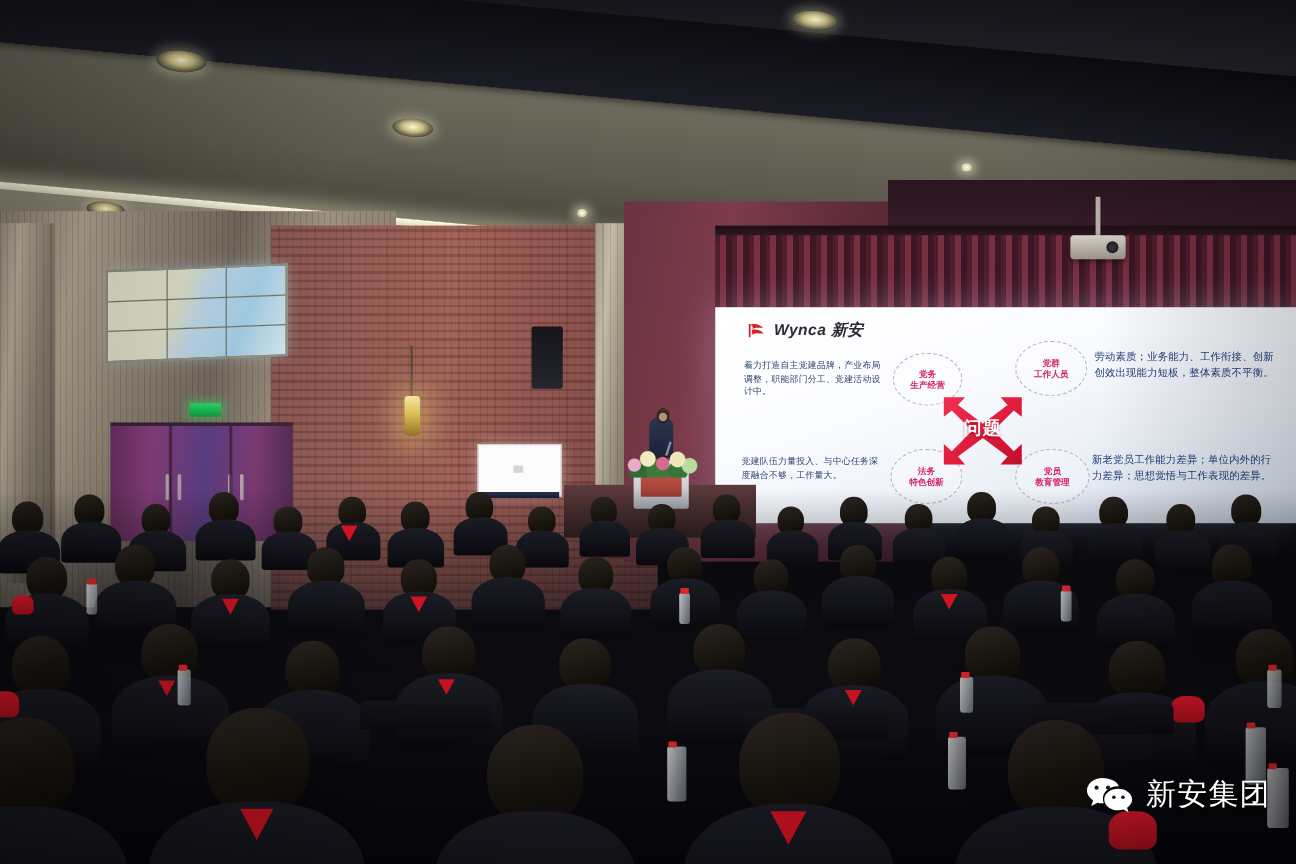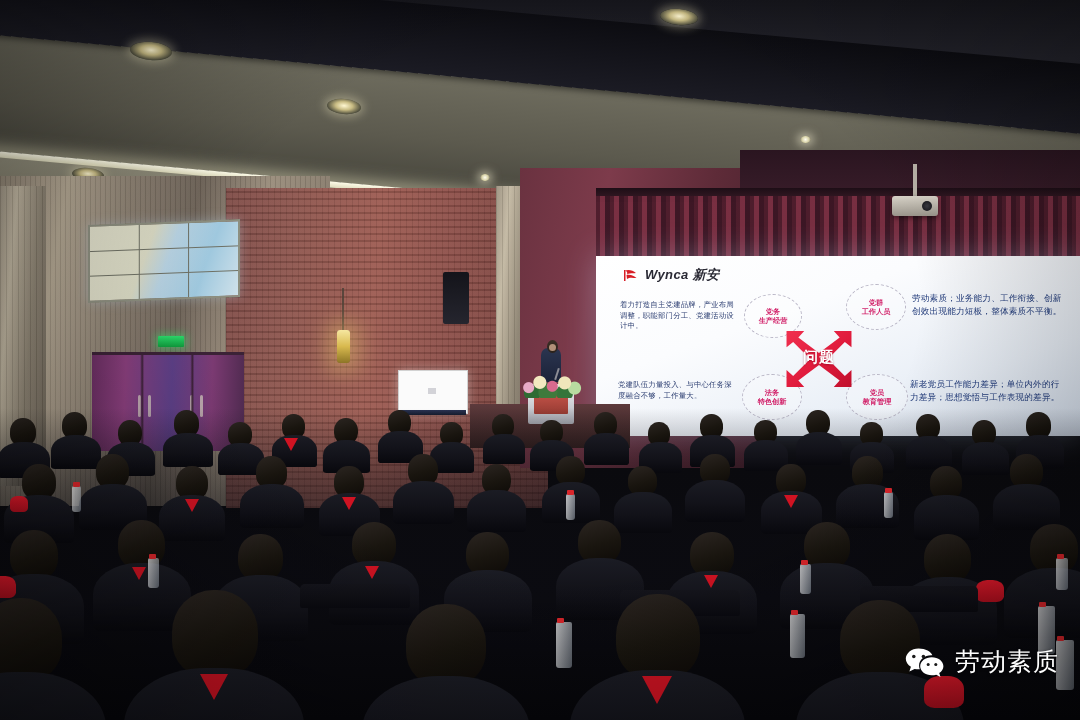--- a/index.html
+++ b/index.html
@@ -535,16 +535,16 @@
     <span class="wechat-icon">
       <svg viewBox="0 0 50 40" width="40" height="32">
         <path d="M17 3 C8 3 1 9 1 16 C1 20 3.5 23.6 7.4 26 L5.5 32 L12 28.6 C13.6 29 15.3 29.2 17 29.2 C17.5 29.2 18 29.2 18.5 29.1 C17.9 27.7 17.6 26.2 17.6 24.6 C17.6 17.4 24.4 11.6 32.8 11.6 C33.3 11.6 33.8 11.6 34.2 11.7 C32.7 6.7 25.6 3 17 3 Z" fill="#ffffff"></path>
         <circle cx="11" cy="13" r="2.2" fill="#1a1a1a"></circle>
         <circle cx="23" cy="13" r="2.2" fill="#1a1a1a"></circle>
         <path d="M33.5 14 C41.5 14 48 19 48 25.2 C48 28.6 46 31.7 42.8 33.8 L44.3 38.6 L39 35.8 C37.2 36.3 35.4 36.5 33.5 36.5 C25.5 36.5 19 31.5 19 25.2 C19 19 25.5 14 33.5 14 Z" fill="#ffffff"></path>
         <circle cx="29" cy="23" r="1.9" fill="#1a1a1a"></circle>
         <circle cx="38.5" cy="23" r="1.9" fill="#1a1a1a"></circle>
       </svg>
     </span>
-    <span class="wm-text">劳动素质</span>
+    <span class="wm-text">新安集团</span>
   </div>
 
 </div>
 
 </body></html>

